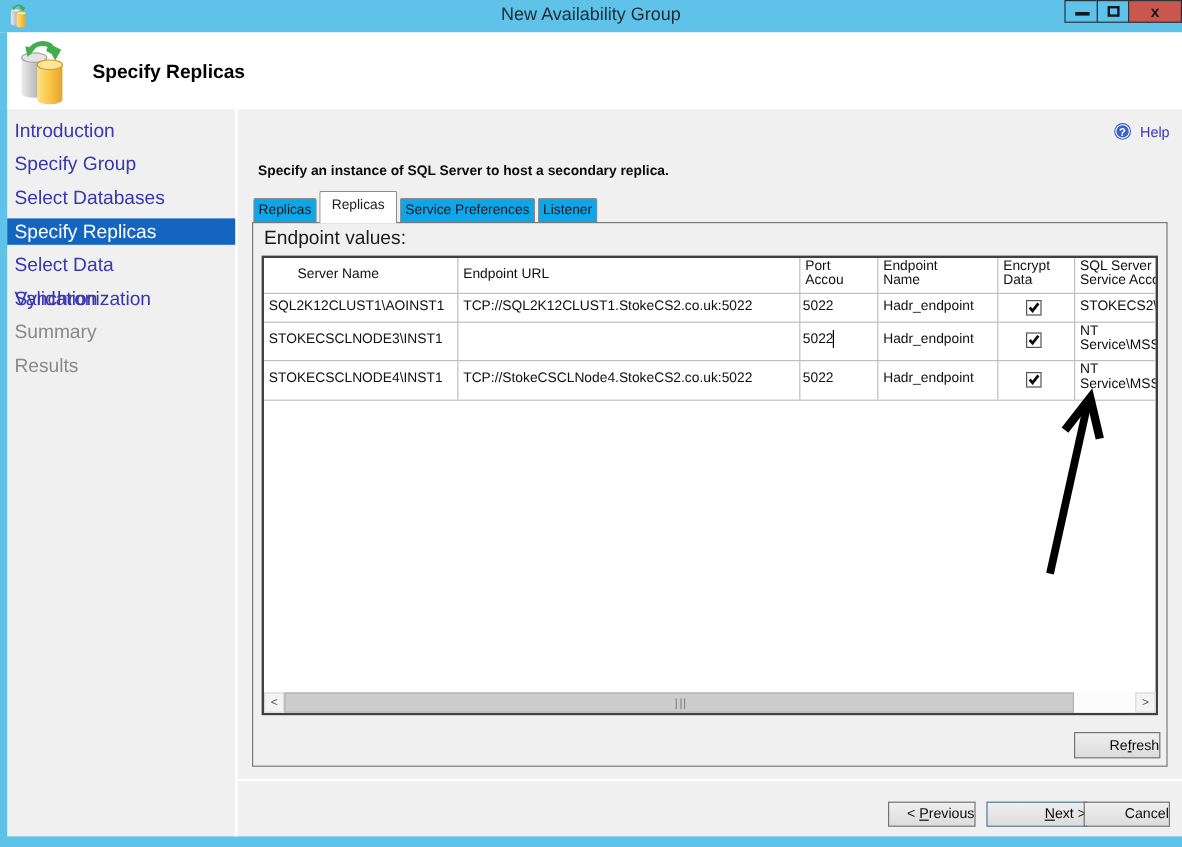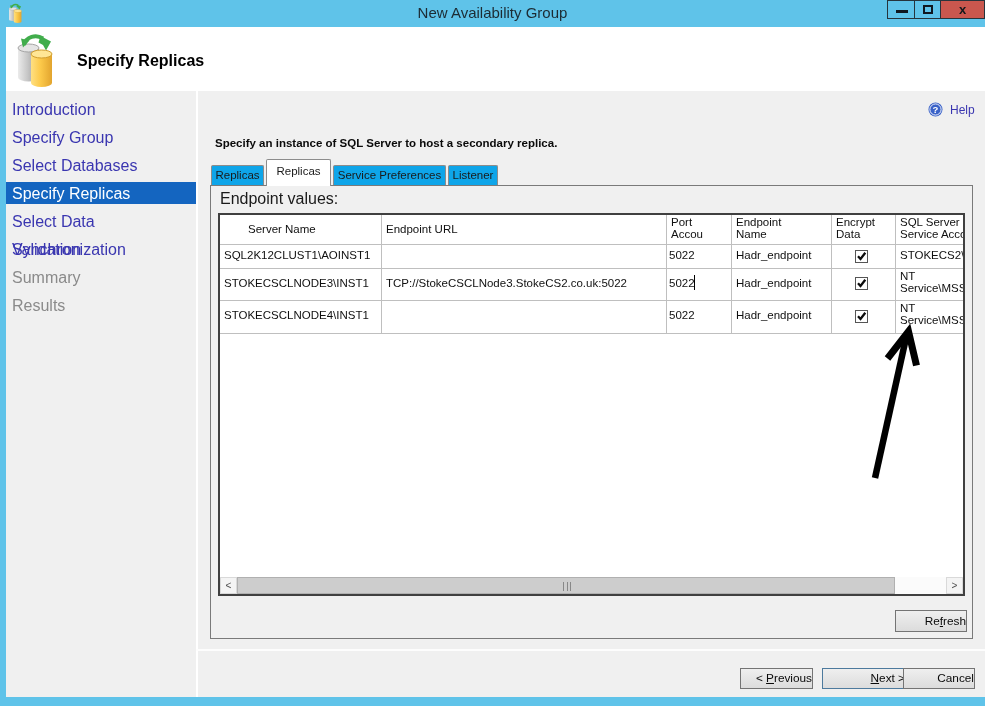--- a/index.html
+++ b/index.html
@@ -159,43 +159,44 @@
     <div class="cell" style="left:451px;top:1px;">Port
 Accou</div>
     <div class="cell" style="left:516px;top:1px;">Endpoint
 Name</div>
     <div class="cell" style="left:616px;top:1px;">Encrypt
 Data</div>
     <div class="cell" style="left:680px;top:1px;">SQL Server
 Service Accou</div>
 
     <div class="cell" style="left:4px;top:34px;text-align:right;">SQL2K12CLUST1\AOINST1</div>
+    <div class="cell" style="left:166px;top:34px;">TCP://SQL2K12CLUST1.StokeCS2.co.uk:5022</div>
     <div class="cell" style="left:449px;top:34px;">5022</div>
     <div class="cell" style="left:516px;top:34px;">Hadr_endpoint</div>
     <div class="chk" style="left:635px;top:35px;">
       <svg width="11" height="11" viewBox="0 0 11 11">
         <path d="M2 5.3 L4.5 8 L9.3 1.8" fill="none" stroke="#0c0c0c" stroke-width="2.3"></path>
       </svg>
     </div>
     <div class="cell" style="left:680px;top:34px;">STOKECS2\sq</div>
 
     <div class="cell" style="left:4px;top:62px;">STOKECSCLNODE3\INST1</div>
-    <div class="cell" style="left:166px;top:62px;">TCP://StokeCSCLNode3.StokeCS2.co.uk:5022</div>
     <div class="cell" style="left:449px;top:62px;">5022</div>
     <div style="position:absolute;left:474px;top:60px;width:1px;height:15px;background:#000;"></div>
     <div class="cell" style="left:516px;top:62px;">Hadr_endpoint</div>
     <div class="chk" style="left:635px;top:62px;">
       <svg width="11" height="11" viewBox="0 0 11 11">
         <path d="M2 5.3 L4.5 8 L9.3 1.8" fill="none" stroke="#0c0c0c" stroke-width="2.3"></path>
       </svg>
     </div>
     <div class="cell" style="left:680px;top:55px;">NT
 Service\MSSQ</div>
 
     <div class="cell" style="left:4px;top:94px;">STOKECSCLNODE4\INST1</div>
+    <div class="cell" style="left:166px;top:94px;">TCP://StokeCSCLNode4.StokeCS2.co.uk:5022</div>
     <div class="cell" style="left:449px;top:94px;">5022</div>
     <div class="cell" style="left:516px;top:94px;">Hadr_endpoint</div>
     <div class="chk" style="left:635px;top:95px;">
       <svg width="11" height="11" viewBox="0 0 11 11">
         <path d="M2 5.3 L4.5 8 L9.3 1.8" fill="none" stroke="#0c0c0c" stroke-width="2.3"></path>
       </svg>
     </div>
     <div class="cell" style="left:680px;top:87px;">NT
 Service\MSSQ</div>
 

